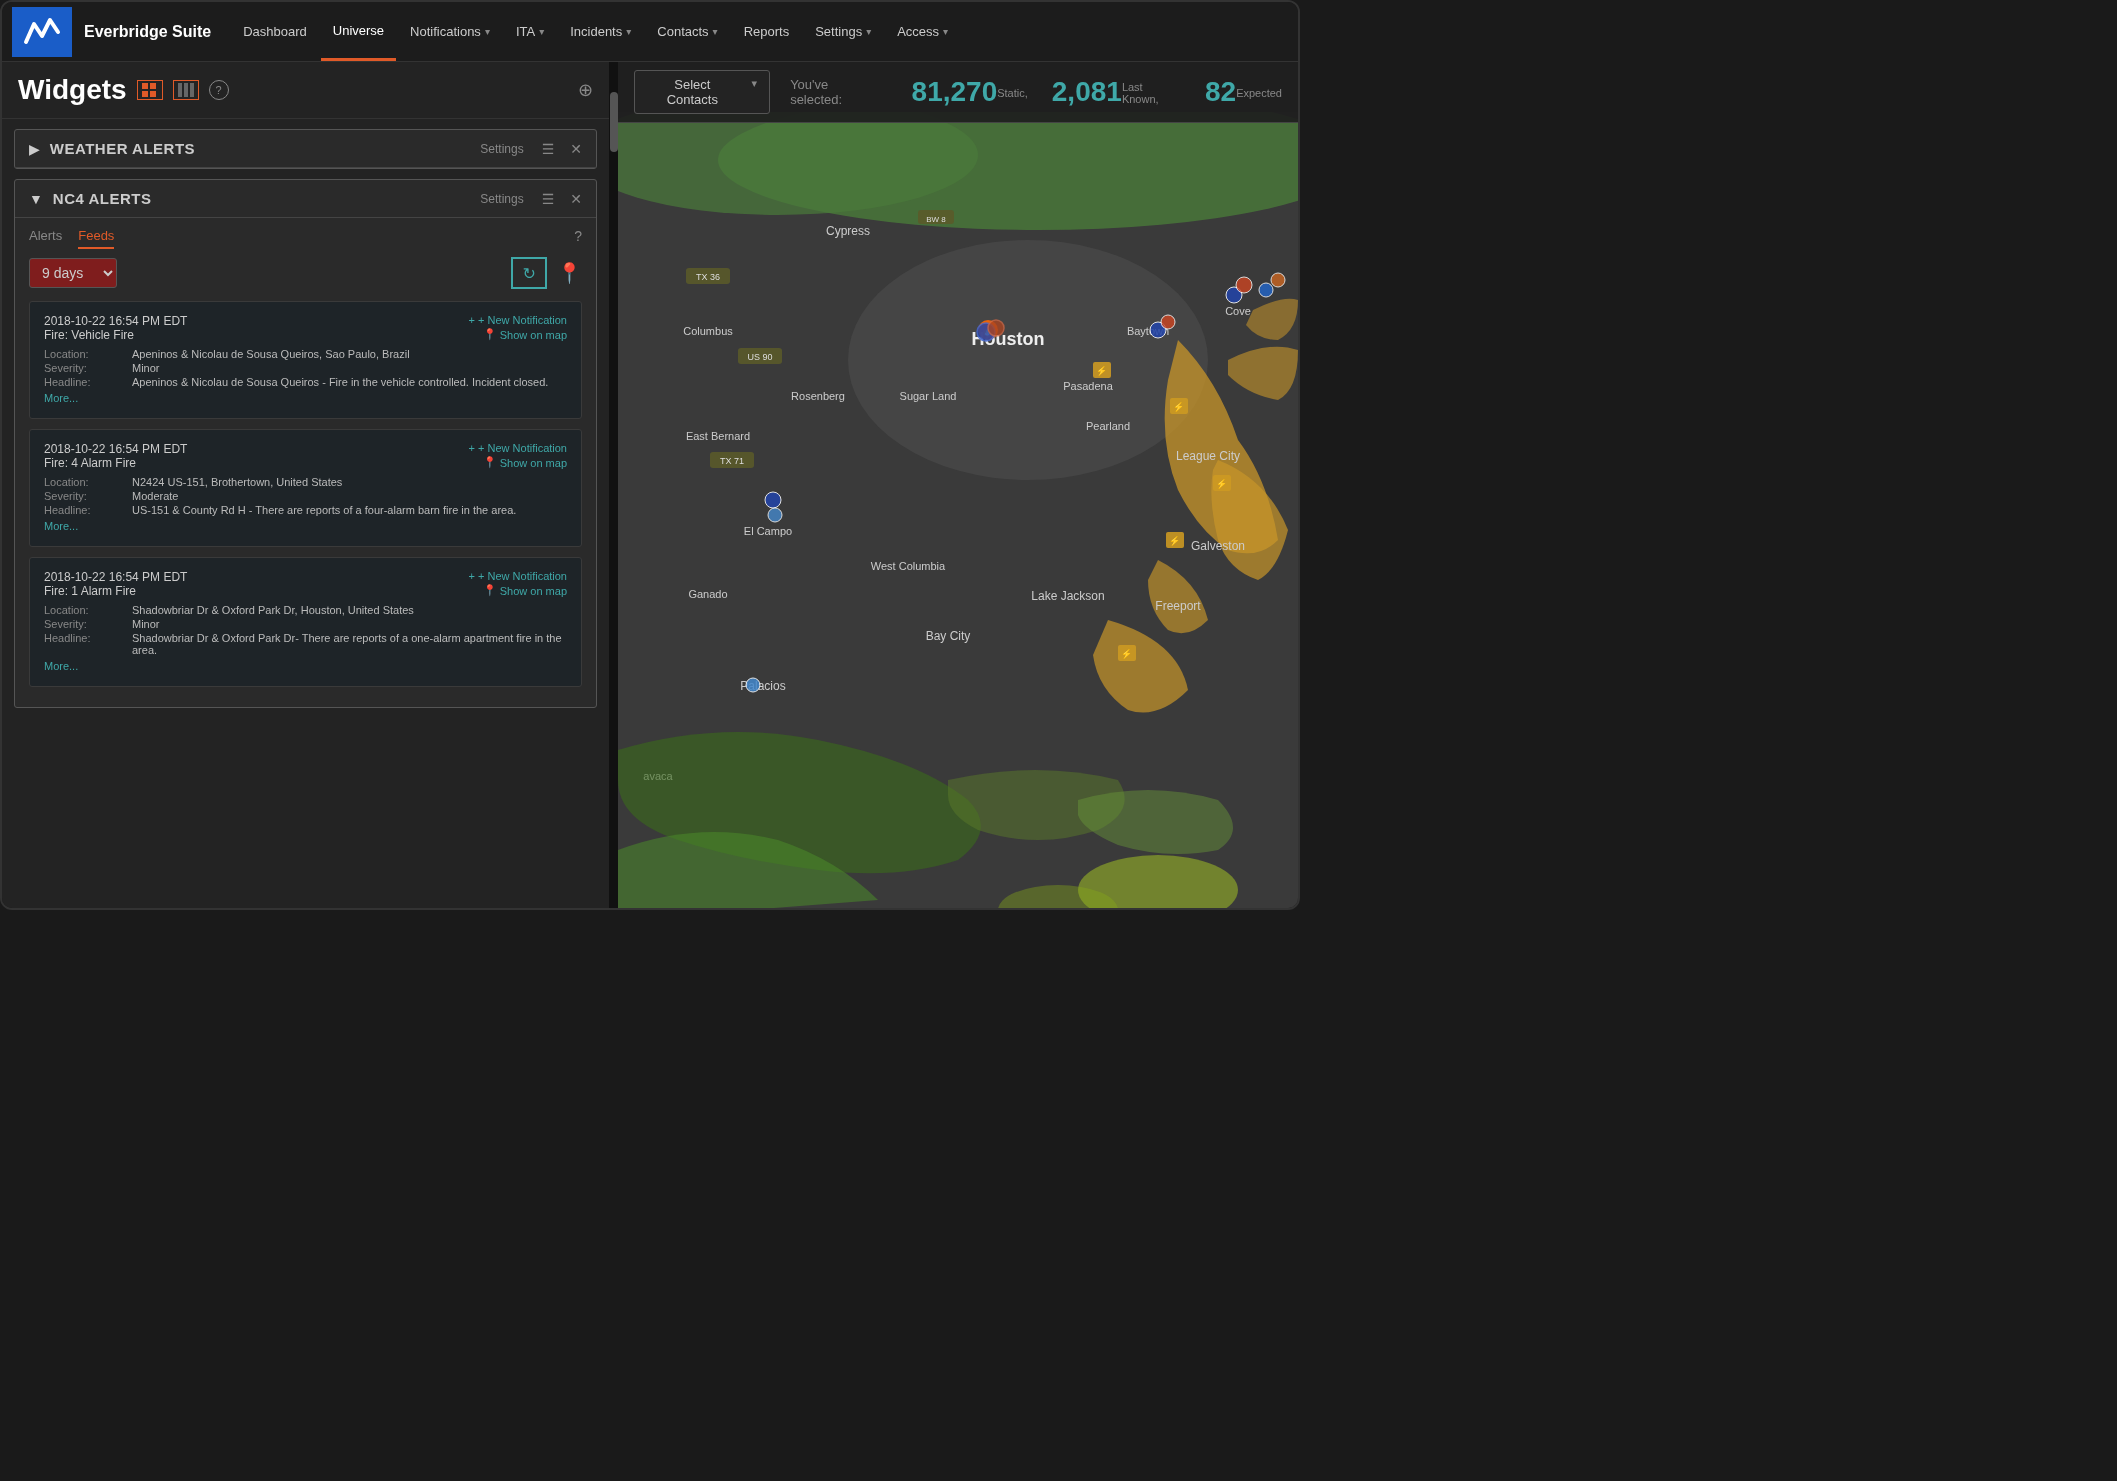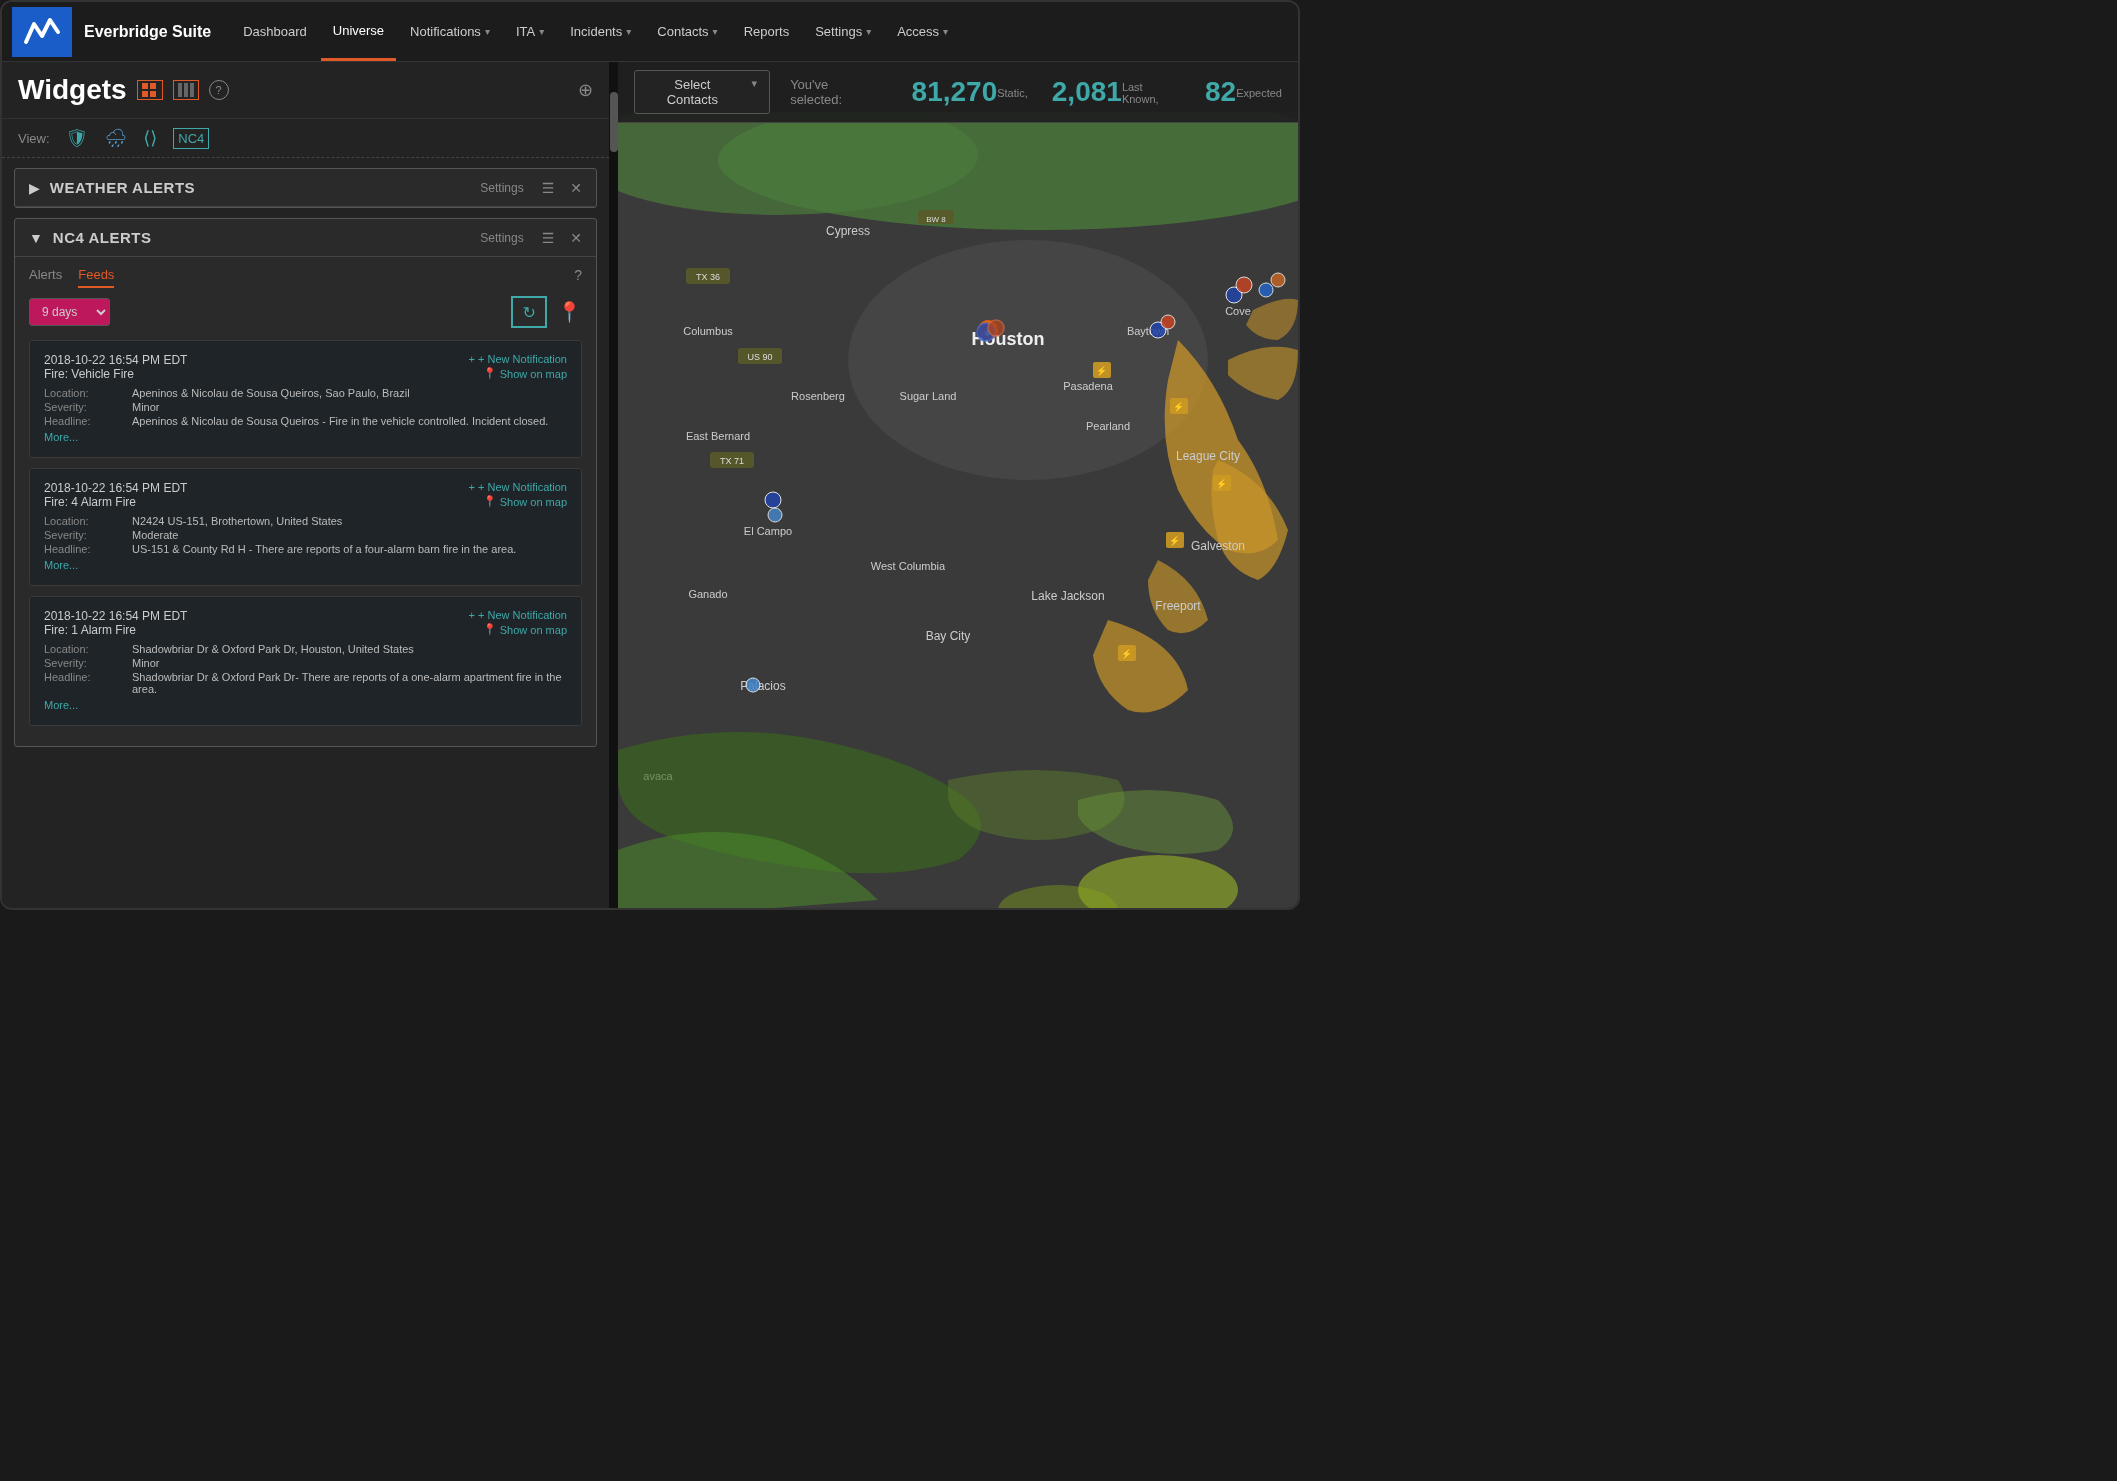--- a/index.html
+++ b/index.html
@@ -213,25 +213,25 @@
       cursor: pointer;
     }
 
     .nc4-filter-row {
       display: flex;
       align-items: center;
       gap: 10px;
       margin-bottom: 12px;
     }
     .days-select {
-      background: #be185d;
+      background: #7f1d1d;
       color: #ccc;
       border: 1px solid #555;
       padding: 5px 8px;
-      font-size: 12px;
+      font-size: 14px;
       cursor: pointer;
       border-radius: 3px;
     }
     .refresh-btn {
       background: transparent;
       border: 2px solid #3fa8a8;
       color: #3fa8a8;
       width: 36px;
       height: 32px;
       display: flex;
@@ -462,27 +462,20 @@
         <svg viewBox="0 0 16 14" fill="none">
           <rect x="0" y="0" width="4" height="14" fill="#666"></rect>
           <rect x="6" y="0" width="4" height="14" fill="#666"></rect>
           <rect x="12" y="0" width="4" height="14" fill="#666"></rect>
         </svg>
       </div>
       <div class="help-btn">?</div>
       <div class="settings-gear">⊕</div>
     </div>
 
-    <div class="view-bar">
-      <span class="view-label">View:</span>
-      <span class="view-icon">🛡</span>
-      <span class="view-icon" style="color:#5599cc;">🌧</span>
-      <span class="view-icon">⟨⟩</span>
-      <span class="view-icon" style="font-size:13px;border:1px solid #3fa8a8;padding:2px 4px;color:#3fa8a8;">NC4</span>
-    </div>
 
     <div class="widget-section">
       <div class="widget-section-header">
         <span class="toggle">▶</span>
         <span class="widget-section-title">WEATHER ALERTS</span>
         <span class="ws-settings">Settings</span>
         <span class="ws-menu">☰</span>
         <span class="ws-close">✕</span>
       </div>
     </div>

